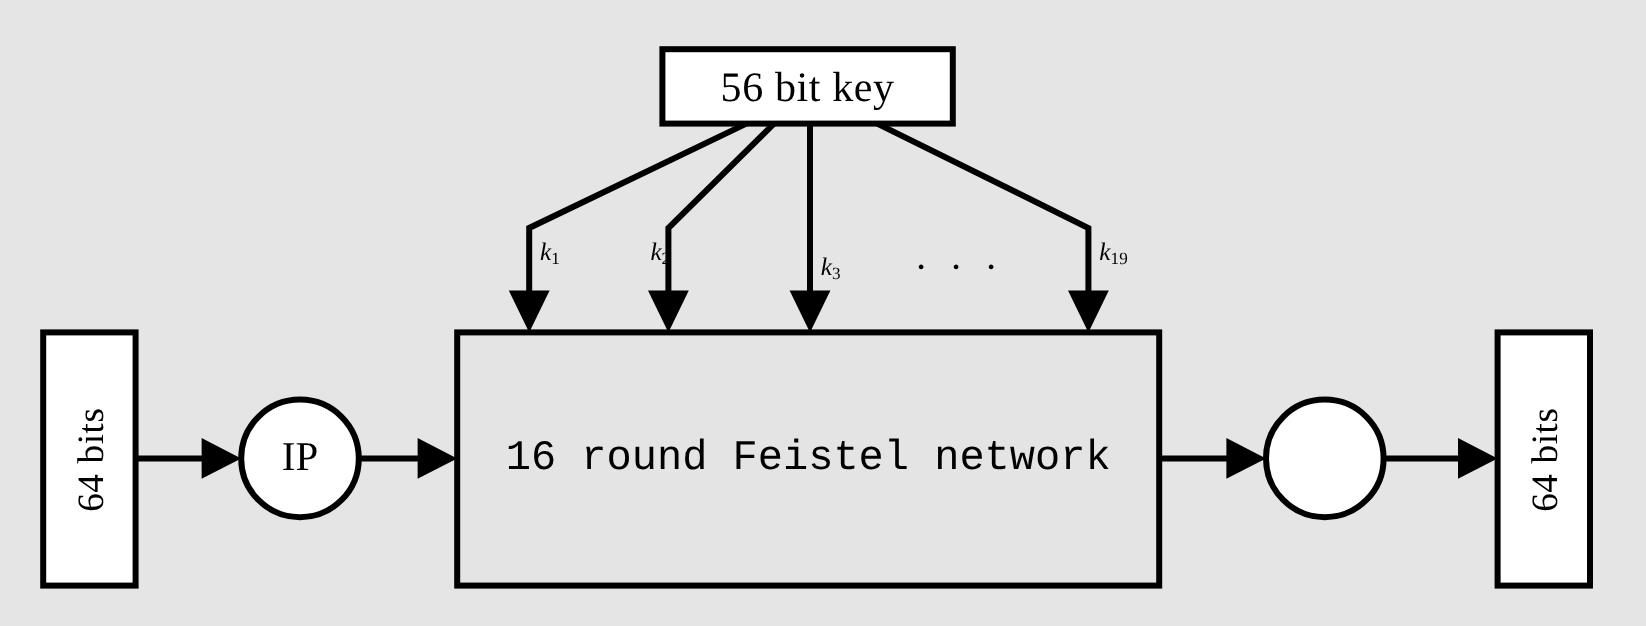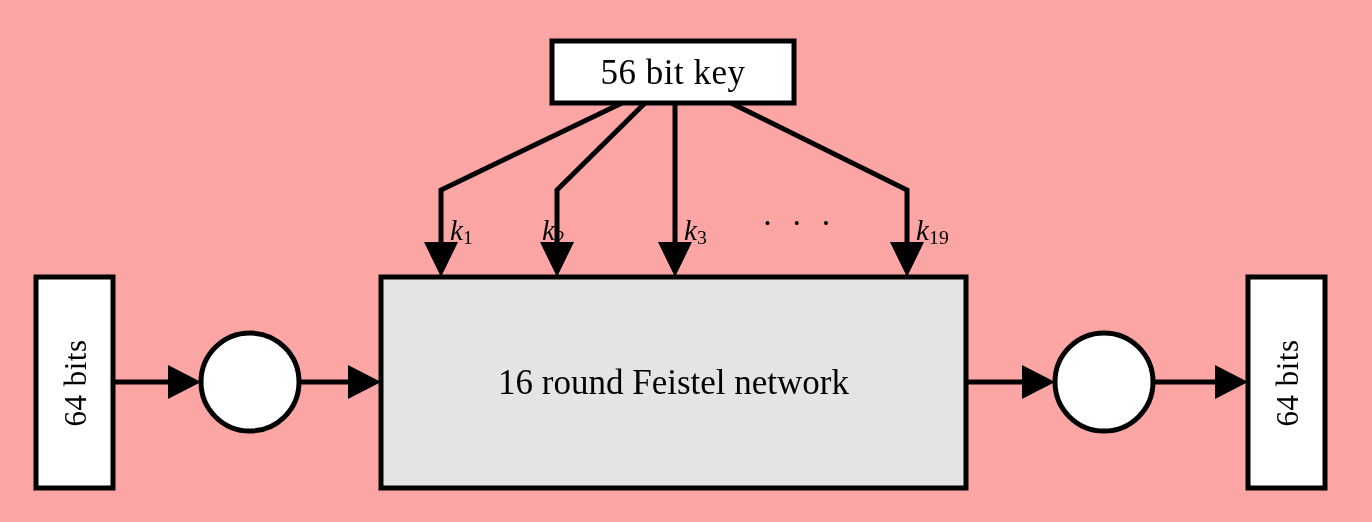--- a/index.html
+++ b/index.html
@@ -7,21 +7,21 @@
     padding: 0;
     background: #ffffff;
   }
   body {
     font-family: "Liberation Serif", "DejaVu Serif", serif;
   }
   #stage {
     position: relative;
     width: 1372px;
     height: 522px;
-    background: #fca5a5;
+    background: #e5e5e5;
     overflow: hidden;
   }
   svg.layer {
     position: absolute;
     left: 0;
     top: 0;
     width: 1372px;
     height: 522px;
   }
   .stroke {
@@ -42,34 +42,34 @@
     white-space: nowrap;
     line-height: 1;
     user-select: none;
   }
   .lbl-key {
     font-size: 35px;
     letter-spacing: 0.5px;
   }
   .lbl-main {
     font-size: 35px;
+    font-family: Liberation Mono, monospace;
   }
   .lbl-node {
     font-size: 34px;
   }
   .lbl-vert {
     font-size: 31px;
     transform-origin: 50% 50%;
     transform: rotate(-90deg);
     letter-spacing: 0.5px;
   }
   .lbl-sub {
-    font-size: 29px;
+    font-size: 21px;
     font-style: italic;
-    margin-top: 16px;
   }
   .lbl-sub sub {
     font-style: normal;
     font-size: 0.68em;
     vertical-align: -0.22em;
     letter-spacing: 0.3px;
   }
   .lbl-dots {
     font-size: 33px;
     letter-spacing: 5px;
@@ -120,35 +120,36 @@
     <polygon points="1055,382 1022,365 1022,399" class="solid-black"></polygon>
 
     <line x1="1153" y1="382" x2="1233" y2="382" class="stroke"></line>
     <polygon points="1248,382 1215,365 1215,399" class="solid-black"></polygon>
   </svg>
 
   <div class="lbl lbl-key ctr" style="left:552px; top:41px; width:242px; height:62px;">56  bit key</div>
 
   <div class="lbl lbl-main ctr" style="left:381px; top:277px; width:585px; height:211px;">16 round Feistel network</div>
 
+  <div class="lbl lbl-node ctr" style="left:201px; top:333px; width:98px; height:98px;">IP</div>
 
 
   <div class="lbl lbl-vert ctr" style="left:-3px; top:355px; width:155px; height:56px;">64 bits</div>
 
   <div class="lbl lbl-vert ctr" style="left:1209px; top:355px; width:155px; height:56px;">64 bits</div>
 
   <div class="lbl lbl-sub" style="left:450px; top:200px;">
     <span>k</span><sub>1</sub>
   </div>
 
   <div class="lbl lbl-sub" style="left:542px; top:200px;">
     <span>k</span><sub>2</sub>
   </div>
 
-  <div class="lbl lbl-sub" style="left:684px; top:200px;">
+  <div class="lbl lbl-sub" style="left:684px; top:212px;">
     <span>k</span><sub>3</sub>
   </div>
 
   <div class="lbl lbl-sub" style="left:916px; top:200px;">
     <span>k</span><sub>19</sub>
   </div>
 
   <div class="lbl lbl-dots" style="left:762px; top:207px;">· · ·</div>
 
 </div>

